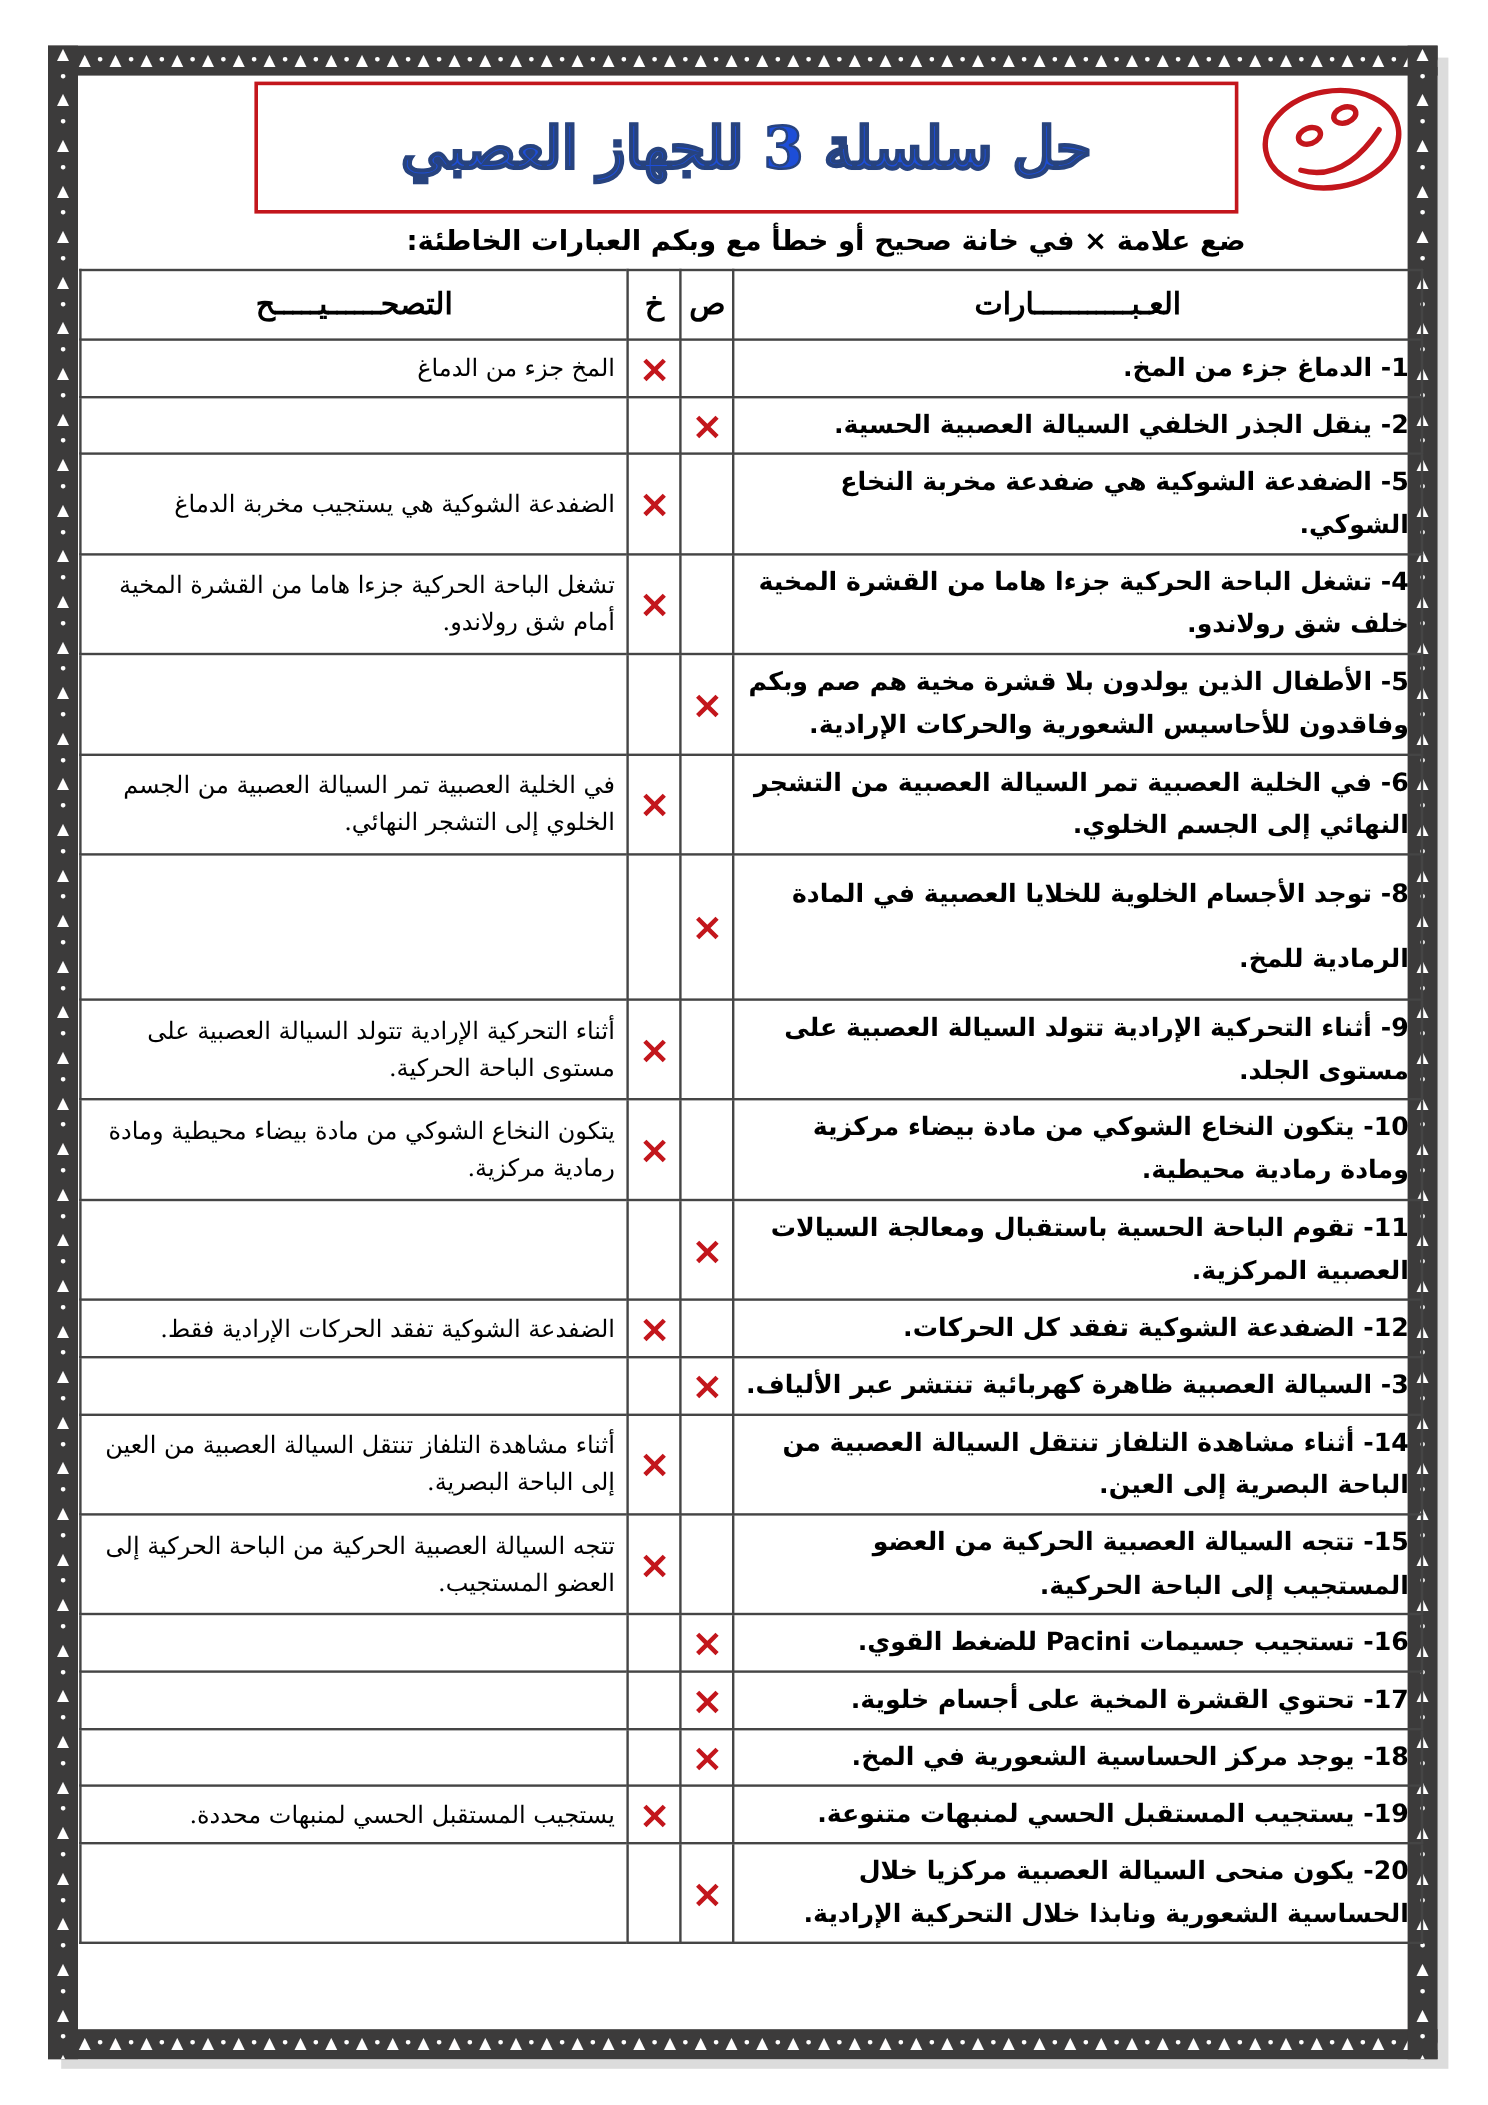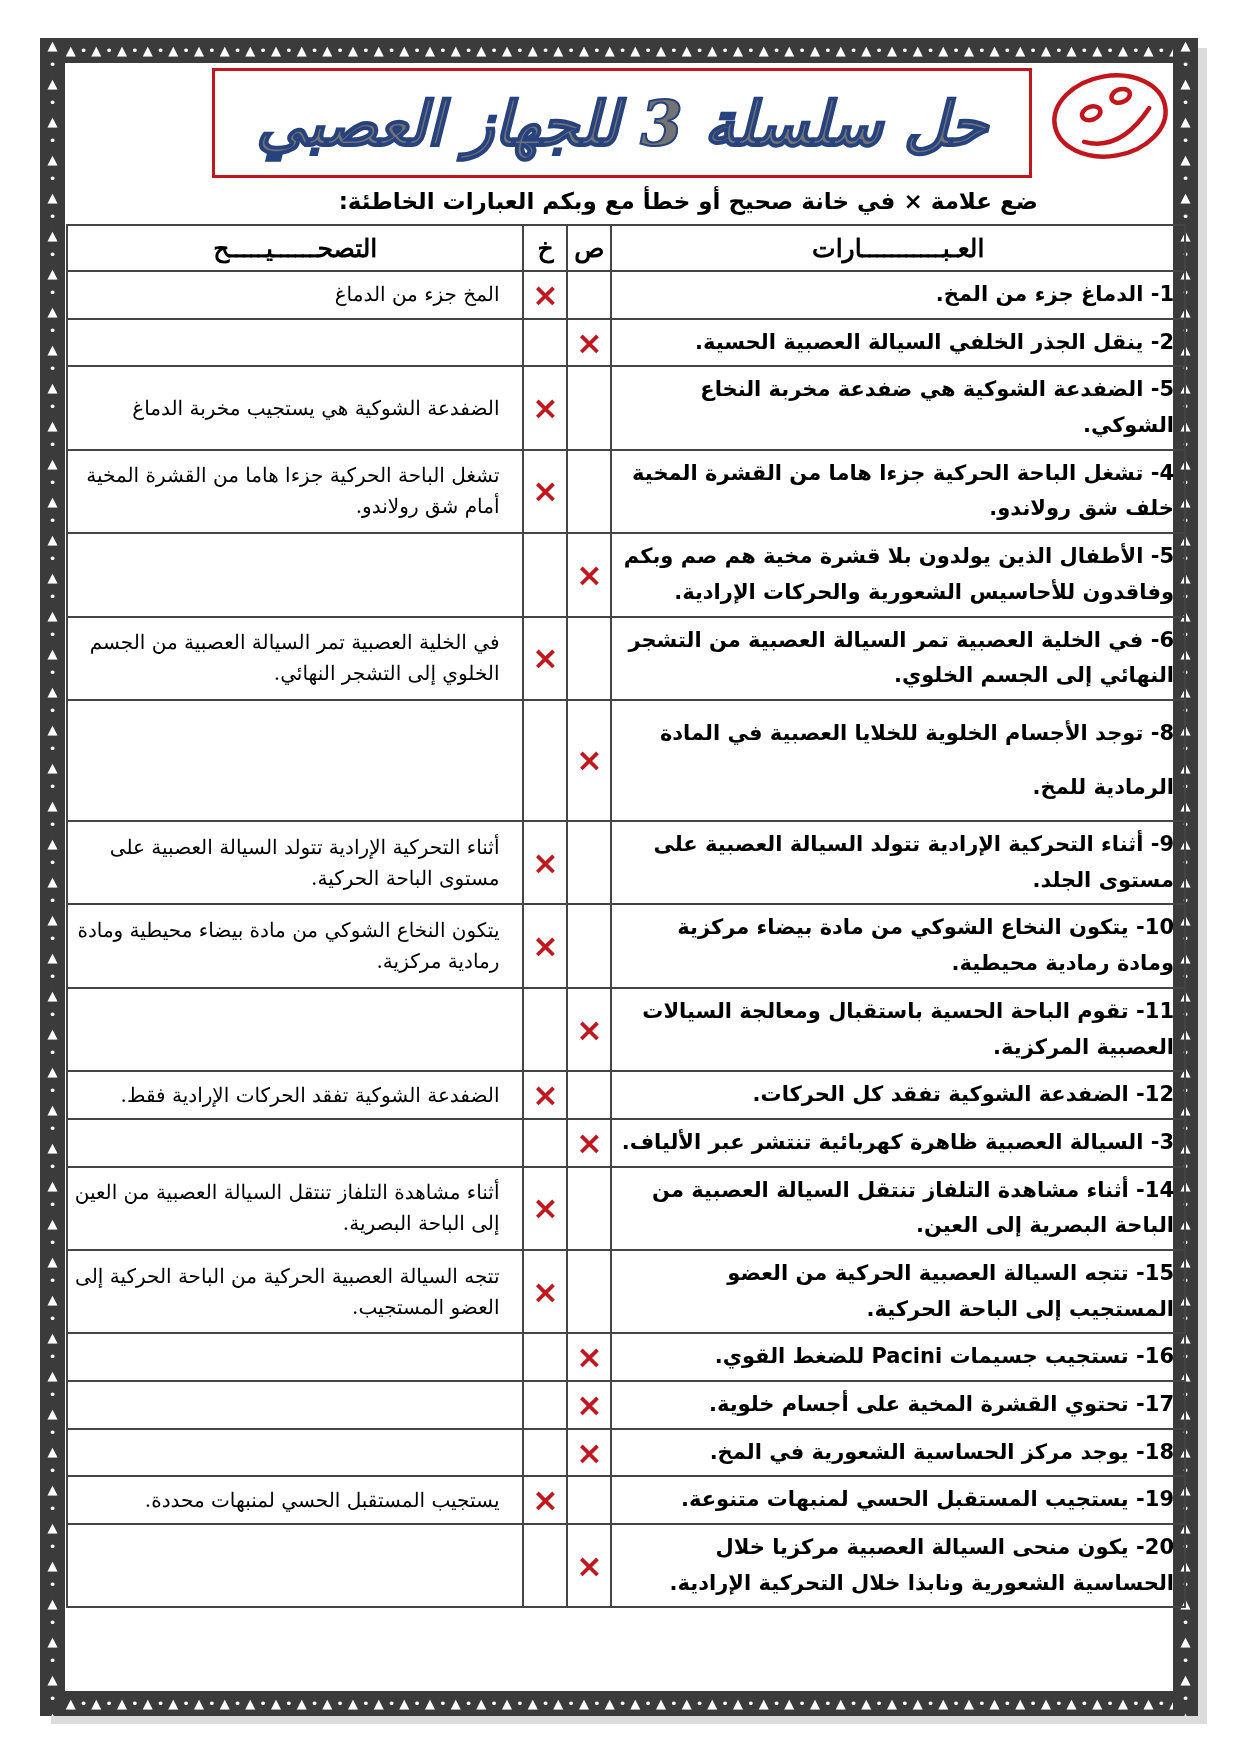--- a/index.html
+++ b/index.html
@@ -52,28 +52,27 @@
   }
   .header-row{ position:relative; height:122px; direction:ltr; }
   .title-box{
     position:absolute; left:146px; top:6px;
     width:820px; height:110px;
     border:3px solid var(--red);
     background:#fff;
     display:flex; align-items:center; justify-content:center;
   }
   .title-text{
-    font-size:61px; font-weight:bold;
-    color:#737373;
+    font-size:48px; font-weight:bold;
+    color:#1d4ed8;
     -webkit-text-stroke:2px var(--blue);
     text-shadow:0 0 1px var(--blue);
     letter-spacing:2px;
     direction:rtl;
     font-family:"DejaVu Serif", serif;
-    font-style:italic;
   }
   .smiley{ position:absolute; left:978px; top:2px; color:var(--red); }
 
   .instruction{
     margin-top:4px;
     padding-left:150px; 
     padding-right:0;
     text-align:left;
     font-size:23px; font-weight:bold;
   }
@@ -82,40 +81,40 @@
 
   
   table{
     width:100%;
     border-collapse:collapse;
     margin-top:10px;
     direction:rtl;
   }
   th, td{ border:2px solid #454545; }
   th{
-    height:46px;
+    height:58px;
     font-size:25px; font-weight:bold;
     text-align:center;
     font-family:Liberation Serif, serif;
   }
   col.c-stmt{ width:51.3%; }
   col.c-mark{ width:44px; }
   td.stmt{
     font-weight:bold;
     font-size:21px;
     line-height:1.7;
     padding:5px 10px 5px 6px;
     text-align:right;
     vertical-align:middle;
   }
   td.corr{
     font-size:20px;
     font-family:"DejaVu Serif", serif;
     line-height:1.55;
-    padding:4px 23px 4px 6px;
+    padding:4px 10px 4px 6px;
     text-align:right;
     vertical-align:middle;
   }
   td.mark{
     text-align:center;
     vertical-align:middle;
     font-size:32px;
     color:var(--red);
     font-weight:bold;
     height:42px;

